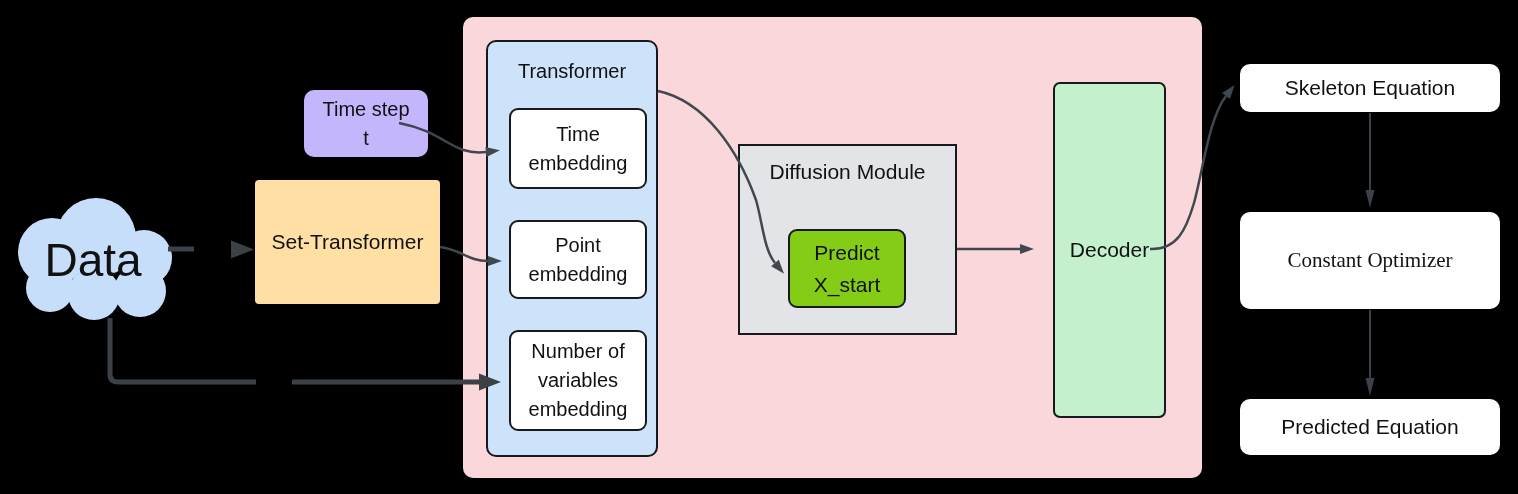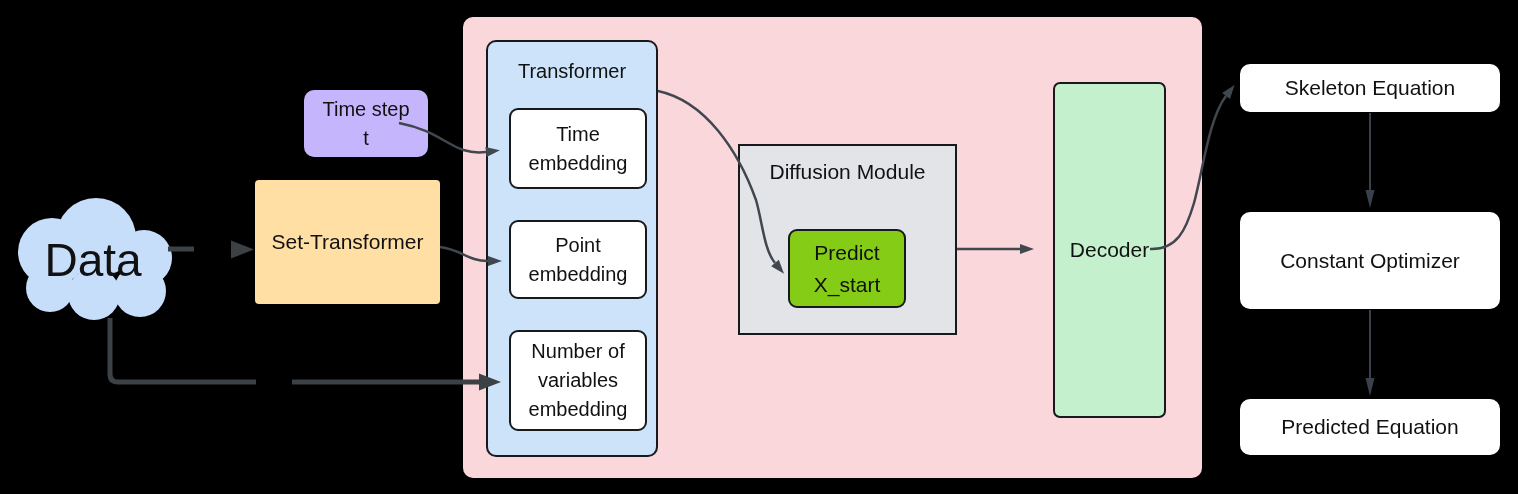--- a/index.html
+++ b/index.html
@@ -59,21 +59,21 @@
     border:2.5px solid #17191c;border-radius:9px;font-size:21px;line-height:1.5;
   }
 
   .decoder{
     left:1037px;top:82px;width:113px;height:336px;background:#C5F0CD;
     border:2.5px solid #17191c;border-radius:7px;font-size:21px;margin-left:16px;
   }
 
   .out{left:1240px;width:260px;background:#fff;border-radius:10px;font-size:21px;}
   .out1{top:64px;height:48px;text-align:right;}
-  .out2{top:212px;height:97px;}
+  .out2{top:212px;height:97px;font-family:Liberation Serif, serif;}
   .out3{top:399px;height:56px;}
 </style>
 </head>
 <body>
 
 <div class="stage">
 
   <svg id="cloud-layer" class="layer" viewBox="0 0 1518 494">
     <g fill="#C7DEFB">
       <circle cx="52" cy="252" r="34"></circle>

